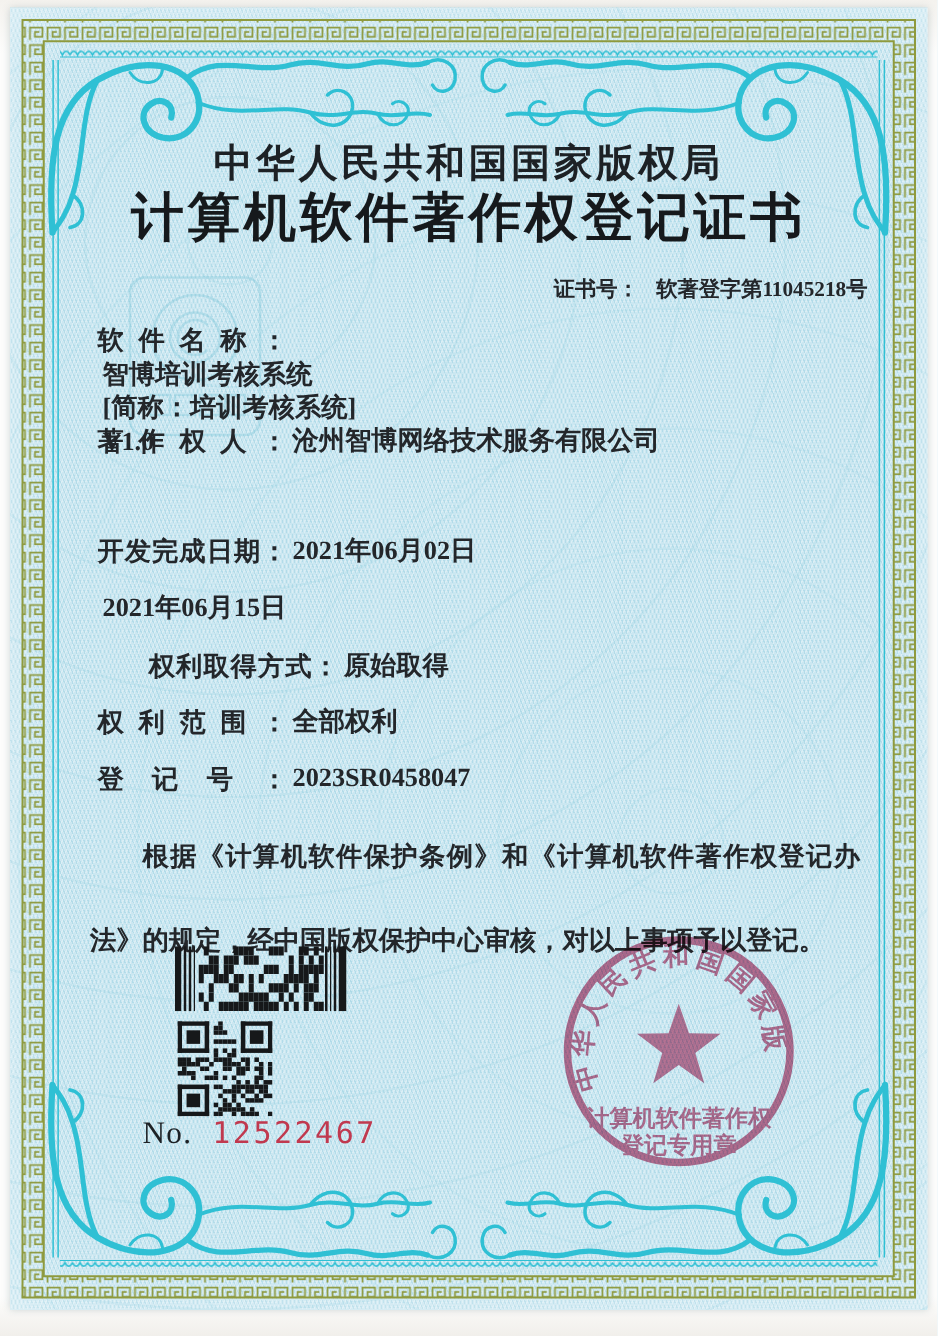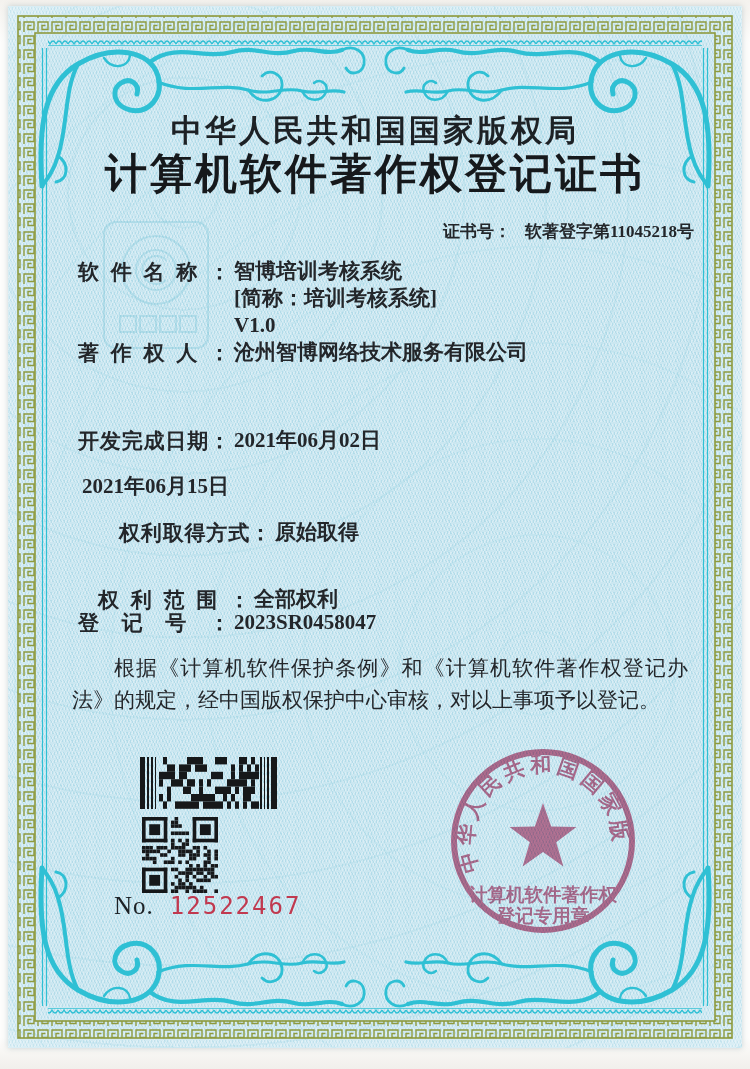--- a/index.html
+++ b/index.html
@@ -27,27 +27,27 @@
                font-size:31px; font-weight:700; letter-spacing:3px; color:#1d2125; }
   .cert-title { position:absolute; left:0; top:140px; width:100%; text-align:center;
                 font-size:42px; font-weight:700; letter-spacing:3px; color:#16191c; }
   .certno { position:absolute; right:48px; top:214px; font-size:17px; font-weight:700; color:#23262a; }
   .certno .gap { display:inline-block; width:14px; }
 
   .row { position:absolute; left:70px; display:flex; align-items:flex-start;
          font-size:21px; font-weight:700; color:#23262a; }
   .lbl { width:152px; text-align:justify; text-align-last:justify; flex:none; }
   .val { margin-left:4px; line-height:27px; }
-  .row-name   { top:252px; } .row-owner { top:333px; }
+  .row-name   { top:252px;flex-direction:column; } .row-owner { top:333px; }
   .row-dev    { top:421px; } .row-pub   { top:467px; }
-  .row-acq    { top:513px;margin-left:41px; } .row-scope { top:580px;margin-left:20px; }
+  .row-acq    { top:513px;margin-left:41px; } .row-scope { top:558px; }
   .row-reg    { top:603px; }
 
   .statement { position:absolute; left:64px; top:646px; width:616px;
-               font-size:21px; font-weight:400; line-height:32px; color:#23262a;
+               font-size:21px; font-weight:700; line-height:67px; color:#23262a;
                text-indent:2em; text-align:justify; }
 
   .barcode { position:absolute; left:132px; top:751px; }
   .qrcode  { position:absolute; left:134px; top:811px; }
 
   .serial { position:absolute; left:106px; top:886px; display:flex; align-items:baseline; }
   .serial .no { font-size:25px; color:#1d2125; letter-spacing:1px; }
   .serial .num { margin-left:16px; font-family:"DejaVu Sans Mono",monospace;
                  font-size:24px; letter-spacing:2px; color:#c0394f; }
 

